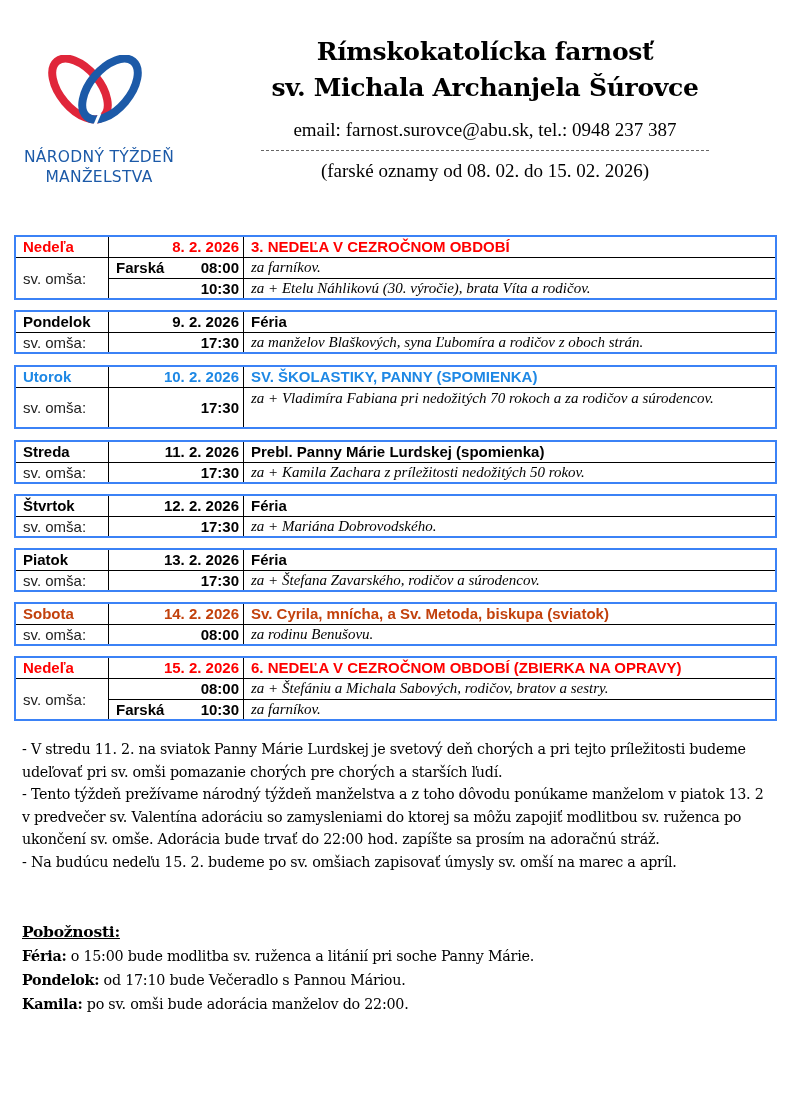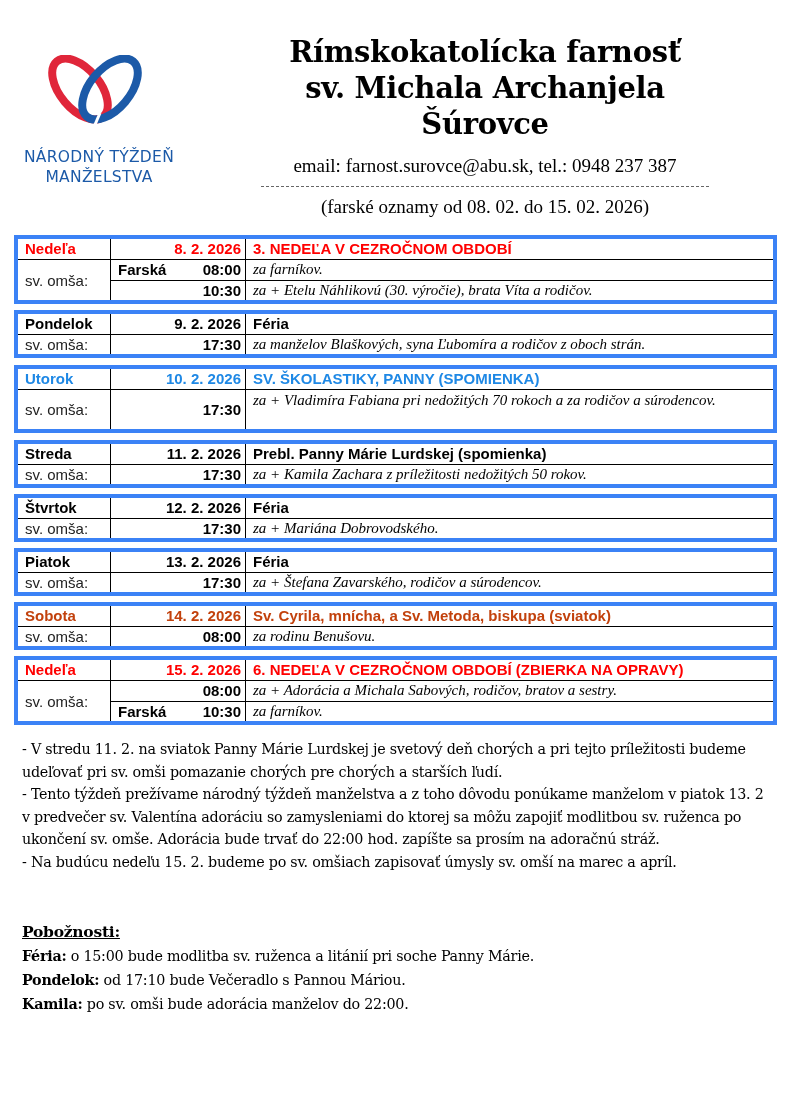--- a/index.html
+++ b/index.html
@@ -1,27 +1,27 @@
 <!DOCTYPE html>
 <html><head>
 <meta charset="utf-8">
 <style>
   * { box-sizing: border-box; margin: 0; padding: 0; }
   body { width: 790px; height: 1117px; background: #fff; position: relative; overflow: hidden; font-family: "DejaVu Serif", serif; color: #000; }
   .logo { position: absolute; left: 14px; top: 55px; width: 166px; height: 135px; }
   .logo svg { position: absolute; left: 20px; top: 0; }
   .logo-text { position: absolute; left: 0; top: 92px; width: 170px; text-align: center; color: #1c5aa8; font-family: "DejaVu Sans", sans-serif; font-size: 15.5px; line-height: 20px; letter-spacing: 0.3px; }
   .header { position: absolute; left: 255px; top: 34px; width: 460px; text-align: center; }
-  .h-title { font-family: "DejaVu Serif", serif; font-weight: bold; font-size: 29px; line-height: 36px; letter-spacing: -0.3px; }
+  .h-title { font-family: "DejaVu Serif", serif; font-weight: bold; font-size: 25px; line-height: 36px; letter-spacing: -0.3px; }
   .h-contact { font-family: "Liberation Serif", serif; font-size: 19px; line-height: 24px; margin-top: 12px; }
   .h-sep { margin: 8px auto 0; width: 448px; border-top: 1px dashed #666; height: 8px; }
   .h-sunday { font-family: "Liberation Serif", serif; color: #c00000; font-size: 23px; line-height: 26px; }
   .h-period { font-family: "Liberation Serif", serif; font-size: 19px; line-height: 26px; }
 
-  .day { position: absolute; left: 14px; width: 763px; border: 4px solid #3b82f6; }
+  .day { position: absolute; left: 14px; width: 763px; border: 2px solid #3b82f6; }
   .row { display: flex; border-top: 1px solid #000; height: 20px; }
   .row:first-child { border-top: none; }
   .c1 { width: 93px; border-right: 1px solid #000; padding-left: 7px; font-family: "Liberation Sans", sans-serif; font-size: 15px; line-height: 19px; }
   .c2 { width: 135px; border-right: 1px solid #000; display: flex; justify-content: space-between; padding: 0 4px 0 7px; font-family: "Liberation Sans", sans-serif; font-weight: bold; font-size: 15px; line-height: 19px; }
   .c2 .right { margin-left: auto; }
   .c3 { flex: 1; padding-left: 7px; font-family: "Liberation Serif", serif; font-style: italic; font-size: 15px; line-height: 19px; }
   .c3.feast { font-family: "Liberation Sans", sans-serif; font-style: normal; font-weight: bold; font-size: 15px; }
   .c1.dayname { font-weight: bold; }
   .red { color: #ff0000; }
   .blue { color: #1e88e5; }
@@ -202,21 +202,21 @@
       </div>
     <div class="c3 feast red">6. NEDEĽA V CEZROČNOM OBDOBÍ (ZBIERKA NA OPRAVY)</div>
   </div>
   <div class="grp">
     <div class="lab">sv. omša:</div>
     <div class="sub">
       <div class="row">
         <div class="c2">
             <span class="right">08:00</span>
           </div>
-        <div class="c3">za + Adorácia a Michala Sabových, rodičov, bratov a sestry.</div>
+        <div class="c3">za + Štefániu a Michala Sabových, rodičov, bratov a sestry.</div>
       </div>
       <div class="row">
         <div class="c2">
             <span>Farská</span>
             <span class="right">10:30</span>
           </div>
         <div class="c3">za farníkov.</div>
       </div>
     </div>
   </div>

